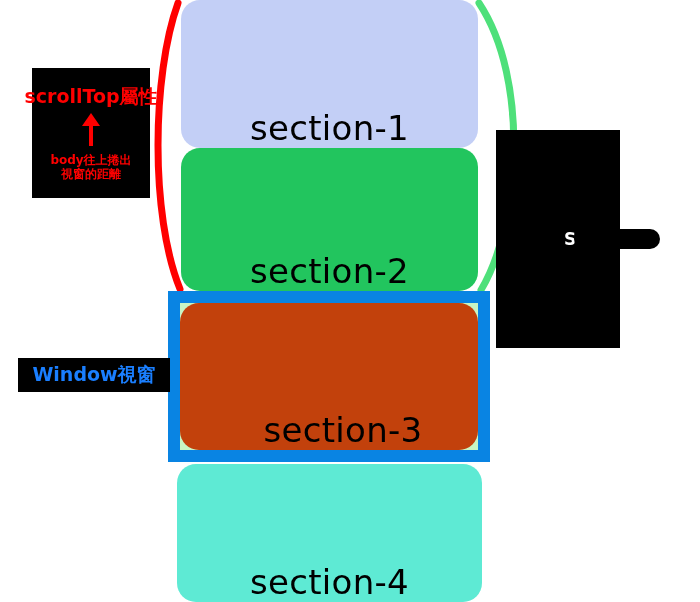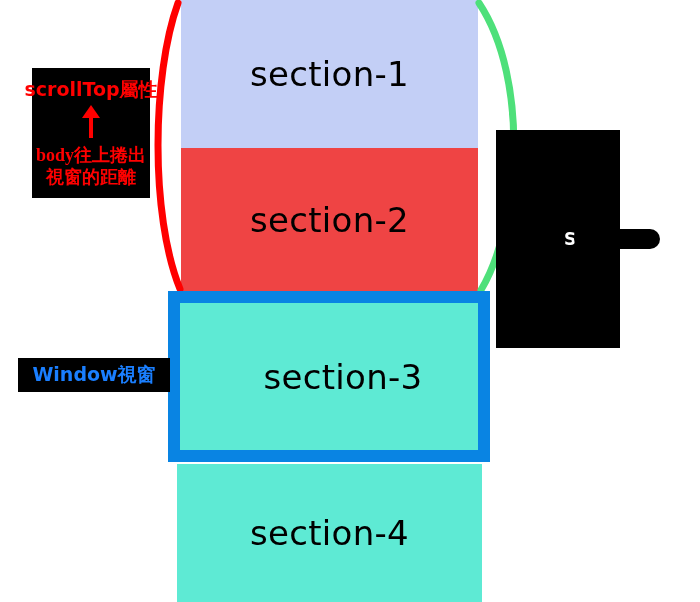--- a/index.html
+++ b/index.html
@@ -17,51 +17,52 @@
     height: 602px;
     background: #ffffff;
     overflow: hidden;
   }
 
   
   .section {
     position: absolute;
     box-sizing: border-box;
     display: flex;
-    align-items: center;
+    align-items: flex-end;
     justify-content: center;
     color: #000000;
     font-size: 34px;
     font-weight: 400;
     letter-spacing: 0.3px;
     font-family: "DejaVu Sans", "Liberation Sans", sans-serif;
+    border-radius: 19px;
   }
   #section-1 {
     left: 181px; top: 0px; width: 297px; height: 148px;
     background: #c3cff6;
     z-index: 3;
   }
   #section-2 {
     left: 181px; top: 148px; width: 297px; height: 143px;
-    background: #ef4444;
+    background: #22c55e;
     z-index: 3;
   }
   #section-3-wrap {
     position: absolute;
     left: 168px; top: 291px; width: 322px; height: 171px;
     box-sizing: border-box;
     border: 12px solid #0984e3;
     background: #c8f5c4;
     z-index: 6;
   }
   #section-3 {
     position: absolute;
     left: 0; top: 0; right: 0; bottom: 0;
     width: auto; height: auto;
-    background: #5eead4;
+    background: #c2410c;
     padding-left: 28px;
   }
   #section-4 {
     left: 177px; top: 464px; width: 305px; height: 138px;
     background: #5eead4;
     z-index: 3;
   }
 
   
   .curve {
@@ -91,22 +92,21 @@
   .red-text {
     color: #ff0000;
     font-weight: bold;
     font-size: 19px;
     line-height: 1.18;
     text-align: center;
     white-space: nowrap;
     font-family: "DejaVu Sans", "Liberation Sans", sans-serif;
   }
   .red-text.small {
-    font-size: 18px;
-    font-family: Liberation Serif, serif;
+    font-size: 12px;
   }
   #up-arrow {
     display: block;
     margin: 5px 0 6px 0;
   }
 
   #window-callout {
     left: 18px; top: 358px; width: 152px; height: 34px;
     display: flex;
     align-items: center;

